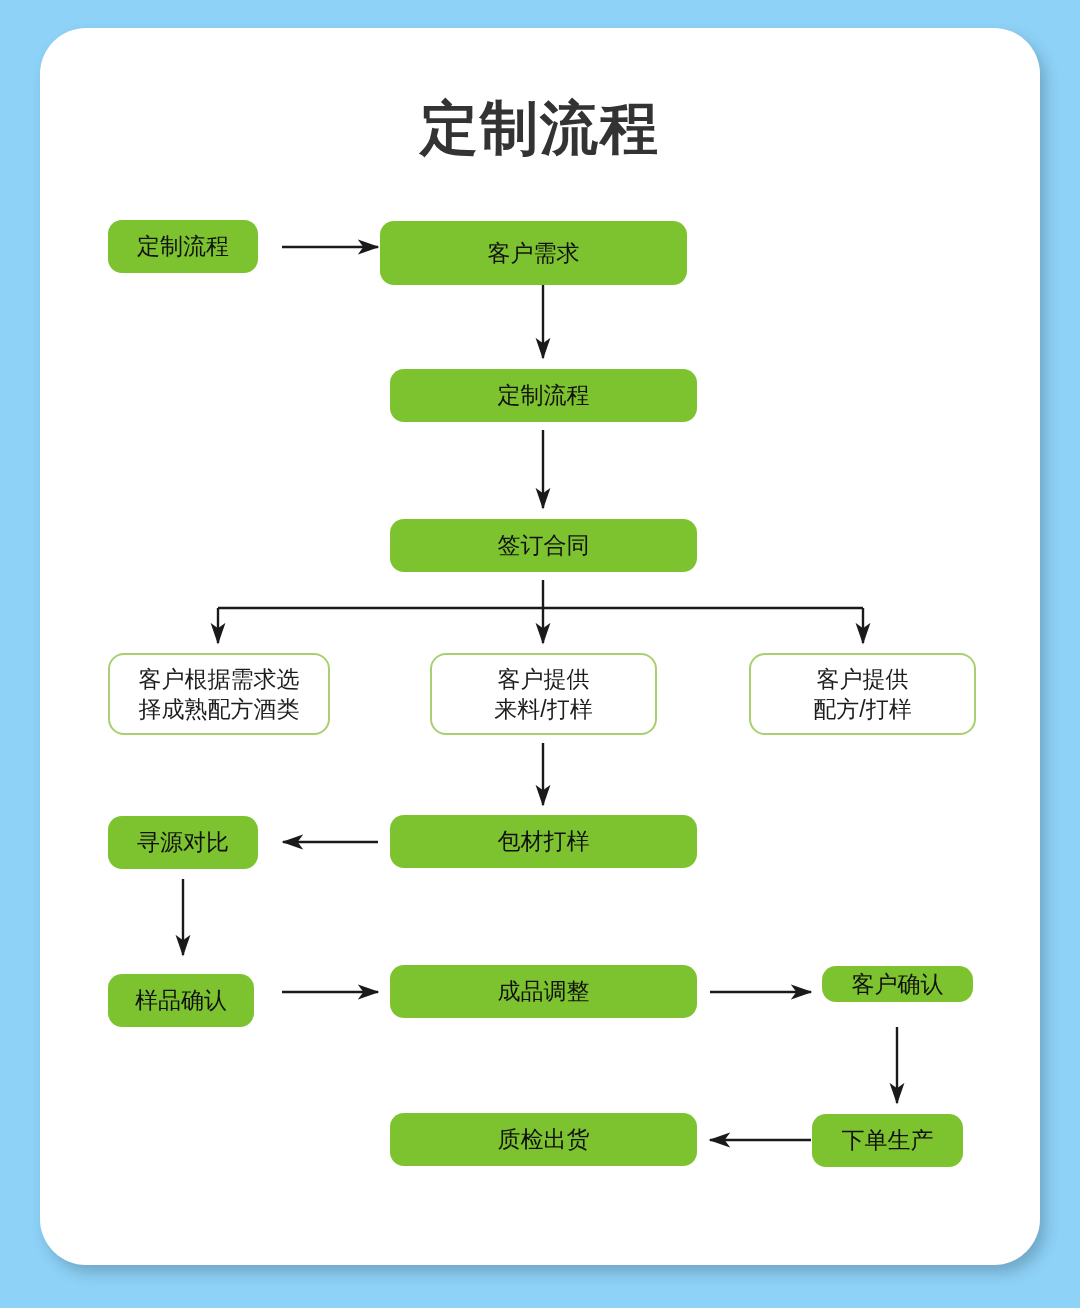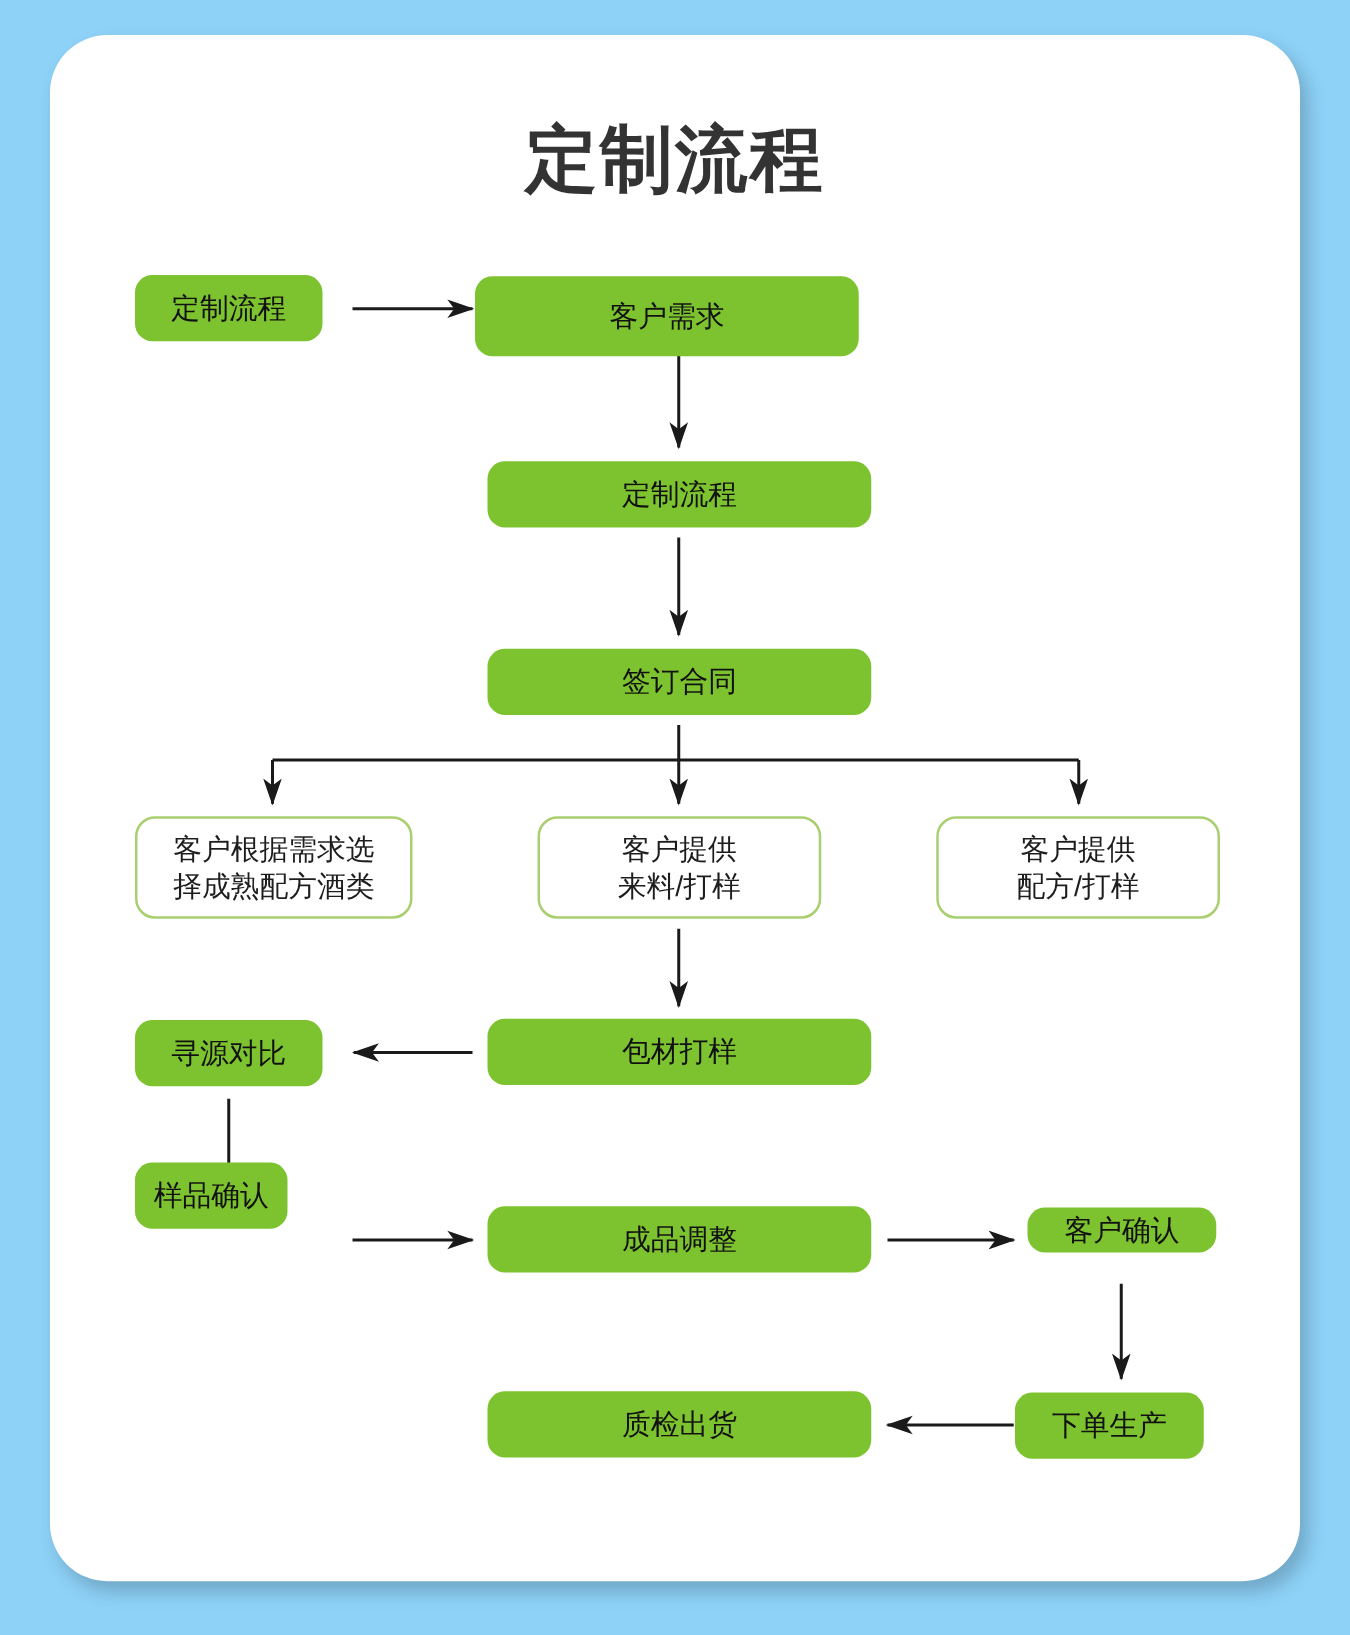--- a/index.html
+++ b/index.html
@@ -123,20 +123,20 @@
       <div class="node green" style="left: 390px; top: 369px; width: 307px; height: 53px;">定制流程</div>
       <div class="node green" style="left: 390px; top: 519px; width: 307px; height: 53px;">签订合同</div>
       <div class="node outline" style="left: 108px; top: 653px; width: 222px; height: 82px;">客户根据需求选
 择成熟配方酒类</div>
       <div class="node outline" style="left: 430px; top: 653px; width: 227px; height: 82px;">客户提供
 来料/打样</div>
       <div class="node outline" style="left: 749px; top: 653px; width: 227px; height: 82px;">客户提供
 配方/打样</div>
       <div class="node green" style="left: 390px; top: 815px; width: 307px; height: 53px;">包材打样</div>
       <div class="node green" style="left: 108px; top: 816px; width: 150px; height: 53px;">寻源对比</div>
-      <div class="node green" style="left: 108px; top: 930px; width: 122px; height: 53px;">样品确认</div>
+      <div class="node green" style="left: 108px; top: 974px; width: 146px; height: 53px;">样品确认</div>
       <div class="node green" style="left: 390px; top: 965px; width: 307px; height: 53px;">成品调整</div>
       <div class="node green" style="left: 822px; top: 966px; width: 151px; height: 36px;">客户确认</div>
       <div class="node green" style="left: 812px; top: 1114px; width: 151px; height: 53px;">下单生产</div>
       <div class="node green" style="left: 390px; top: 1113px; width: 307px; height: 53px;">质检出货</div>
     </div>
 
 </div>
 
 </body></html>

